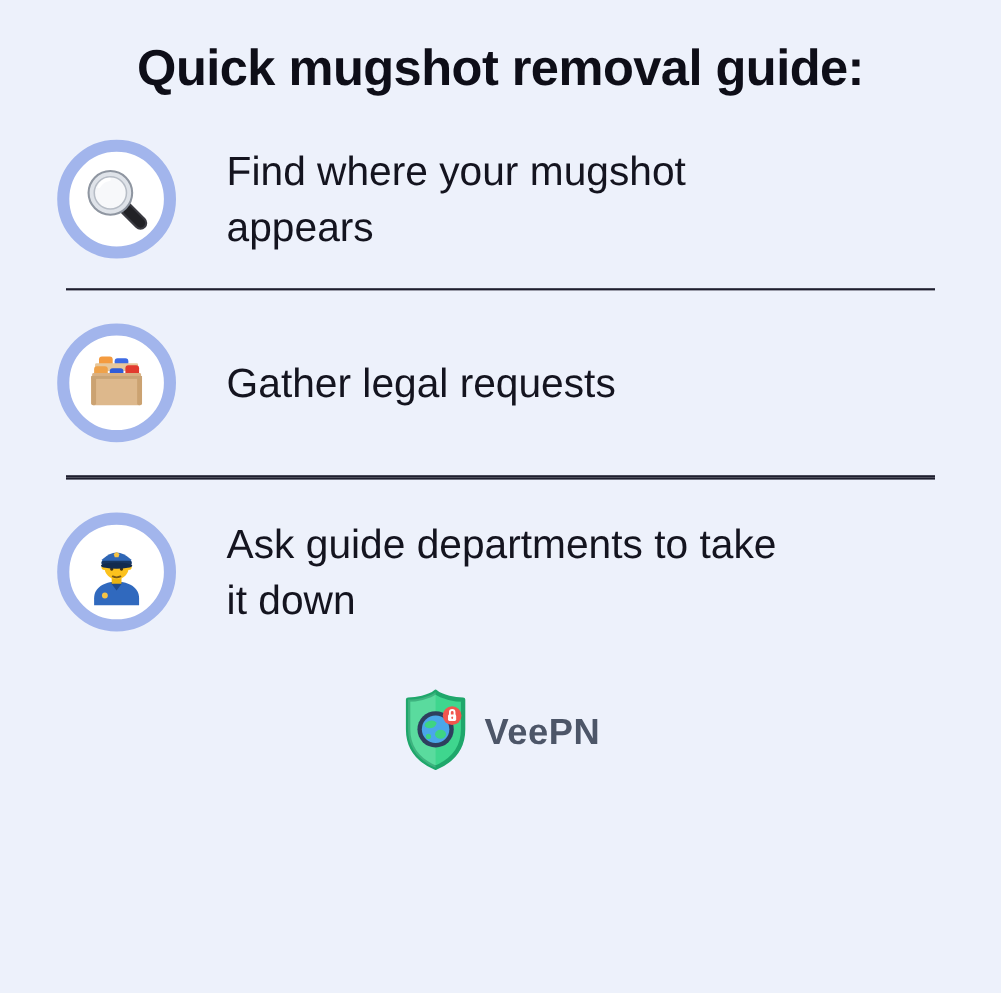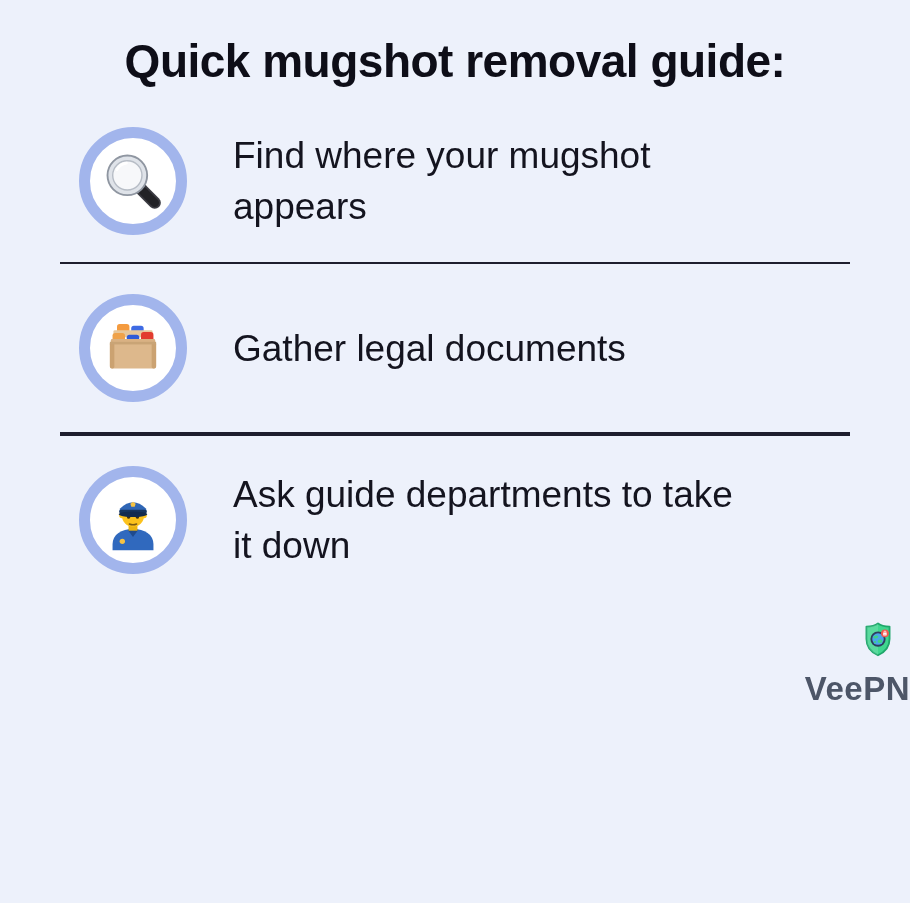--- a/index.html
+++ b/index.html
@@ -21,21 +21,21 @@
     font-size: 46px;
     font-weight: 700;
     letter-spacing: -0.5px;
     line-height: 1.2;
     color: #0E0E18;
   }
   .list { margin-top: 10px; }
   .row {
     display: flex;
     align-items: center;
-    padding-left: 79px;
+    padding-left: 52px;
     height: 168px;
   }
   .row.first { height: 163px; }
   .icon-circle {
     flex: 0 0 auto;
     width: 108px;
     height: 108px;
     border-radius: 50%;
     background: #FFFFFF;
     border: 11px solid #A2B5EC;
@@ -54,25 +54,24 @@
   }
   .divider {
     width: 790px;
     height: 2px;
     margin: 0 auto;
     background: #1E1E2E;
   }
   .footer {
     margin-top: 18px;
     display: flex;
-    align-items: flex-end;
+    align-items: center;
     justify-content: center;
     gap: 12px;
     height: 86px;
-    flex-direction: column;
   }
   .brand-name {
     font-size: 33px;
     font-weight: 700;
     color: #4D5668;
     letter-spacing: 0.5px;
   }
 </style>
 </head>
 <body>
@@ -108,21 +107,21 @@
           <rect x="13" y="19" width="14" height="11" rx="3" fill="#EFA24A"></rect>
           <rect x="29" y="21" width="14" height="11" rx="3" fill="#2F5BD8"></rect>
           <rect x="45" y="18" width="14" height="11" rx="3" fill="#E23B2E"></rect>
           <rect x="11" y="26" width="50" height="7" rx="1.5" fill="#D9B183"></rect>
           <rect x="10" y="29" width="52" height="30" rx="3" fill="#DDB88C"></rect>
           <rect x="10" y="29" width="5" height="30" rx="2" fill="#CBA271"></rect>
           <rect x="57" y="29" width="5" height="30" rx="2" fill="#CBA271"></rect>
           <rect x="10" y="29" width="52" height="3" fill="#C9A476"></rect>
         </svg>
       </div>
-      <div class="row-label">Gather legal documents</div>
+      <div class="row-label">Gather legal requests</div>
     </div>
 
     <div class="divider"></div>
 
 
     <div class="divider"></div>
 
     <div class="row">
       <div class="icon-circle">
         <svg width="64" height="64" viewBox="0 0 72 72">

